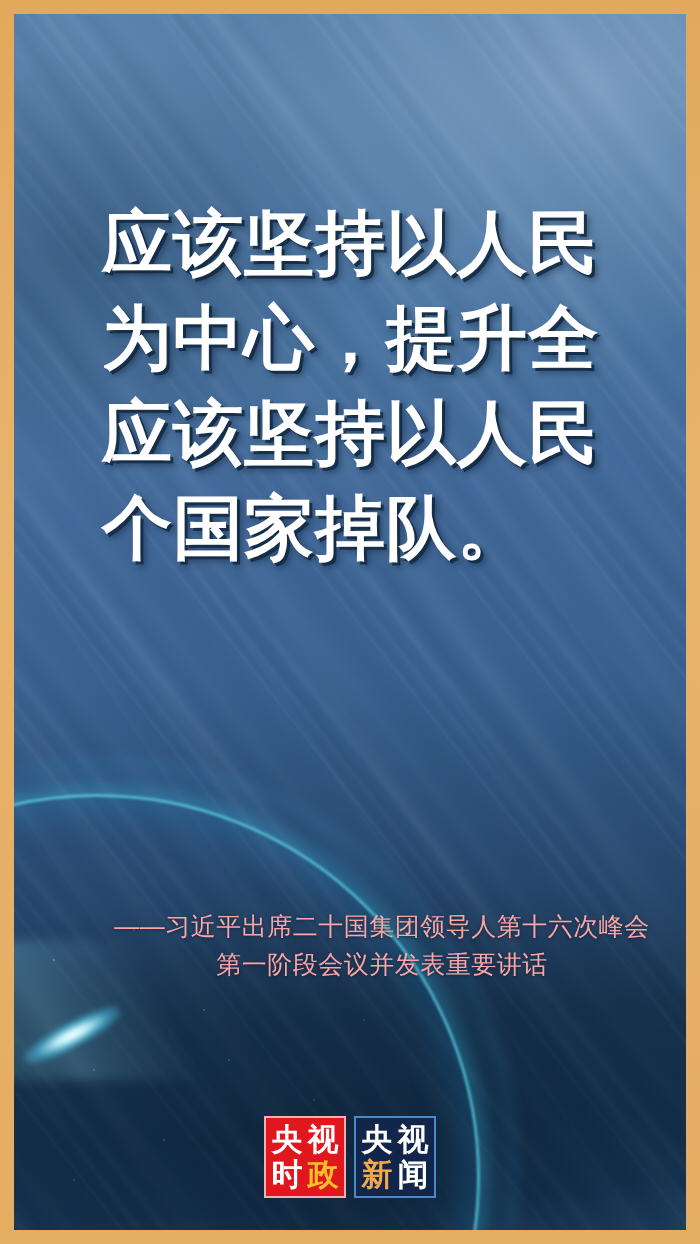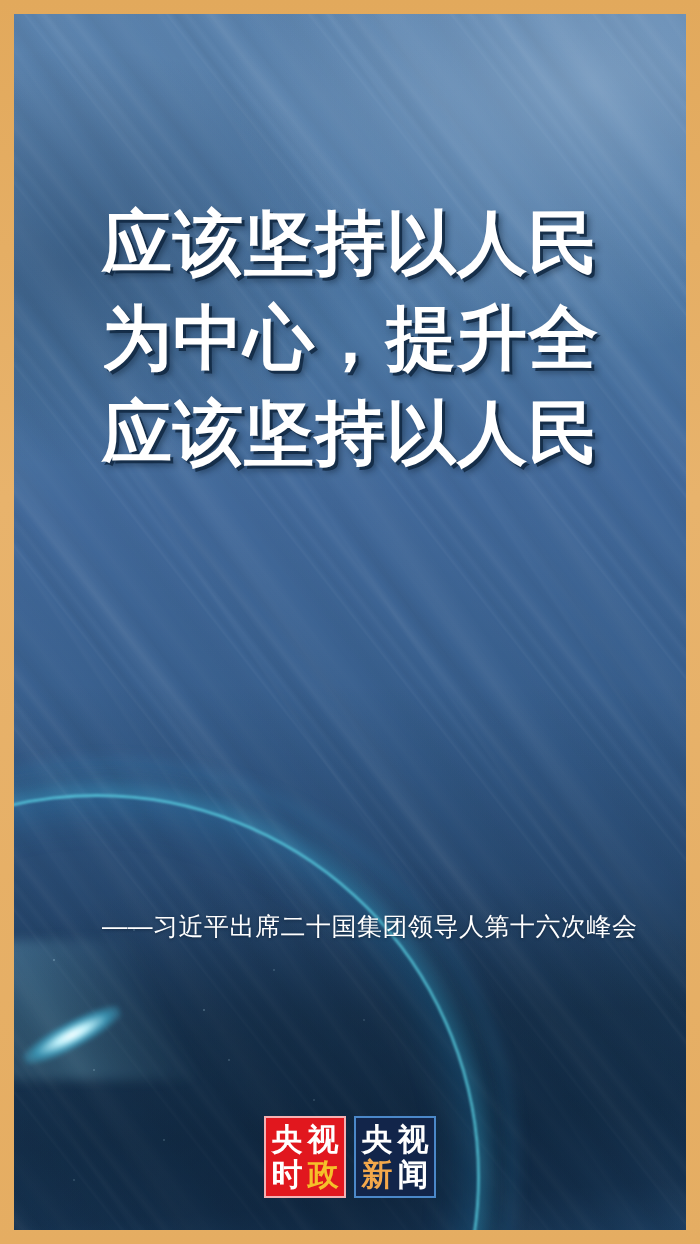--- a/index.html
+++ b/index.html
@@ -206,25 +206,26 @@
   
   .attribution {
     position: absolute;
     left: 88px;
     top: 893px;
     width: 560px;
   }
   .attr-line {
     font-size: 25px;
     line-height: 38px;
-    color: #ffffff;
+    color: #fca5a5;
     font-weight: normal;
     letter-spacing: 0.5px;
     white-space: nowrap;
     text-shadow: 0 1px 3px rgba(6,20,38,0.5);
+    text-align: center;
   }
 
   
   .logo-row {
     position: absolute;
     left: 0;
     right: 0;
     top: 1102px;
     display: flex;
     justify-content: center;
@@ -279,24 +280,26 @@
     <div class="glow-arc2"></div>
     <div class="glow-arc"></div>
     <div class="glow-tail"></div>
     <div class="glow-core"></div>
     <div class="star-field"></div>
 
     <div class="headline">
       <div class="headline-line">应该坚持以人民</div>
       <div class="headline-line">为中心，提升全</div>
       <div class="headline-line">应该坚持以人民</div>
+      <div class="headline-line">个国家掉队。</div>
     </div>
 
     <div class="attribution">
       <div class="attr-line">——习近平出席二十国集团领导人第十六次峰会</div>
+      <div class="attr-line">第一阶段会议并发表重要讲话</div>
     </div>
 
     <div class="logo-row">
 
       <div class="logo-box logo-shizheng">
         <span class="logo-char">央</span>
         <span class="logo-char">视</span>
         <span class="logo-char">时</span>
         <span class="logo-char accent-gold">政</span>
       </div>

